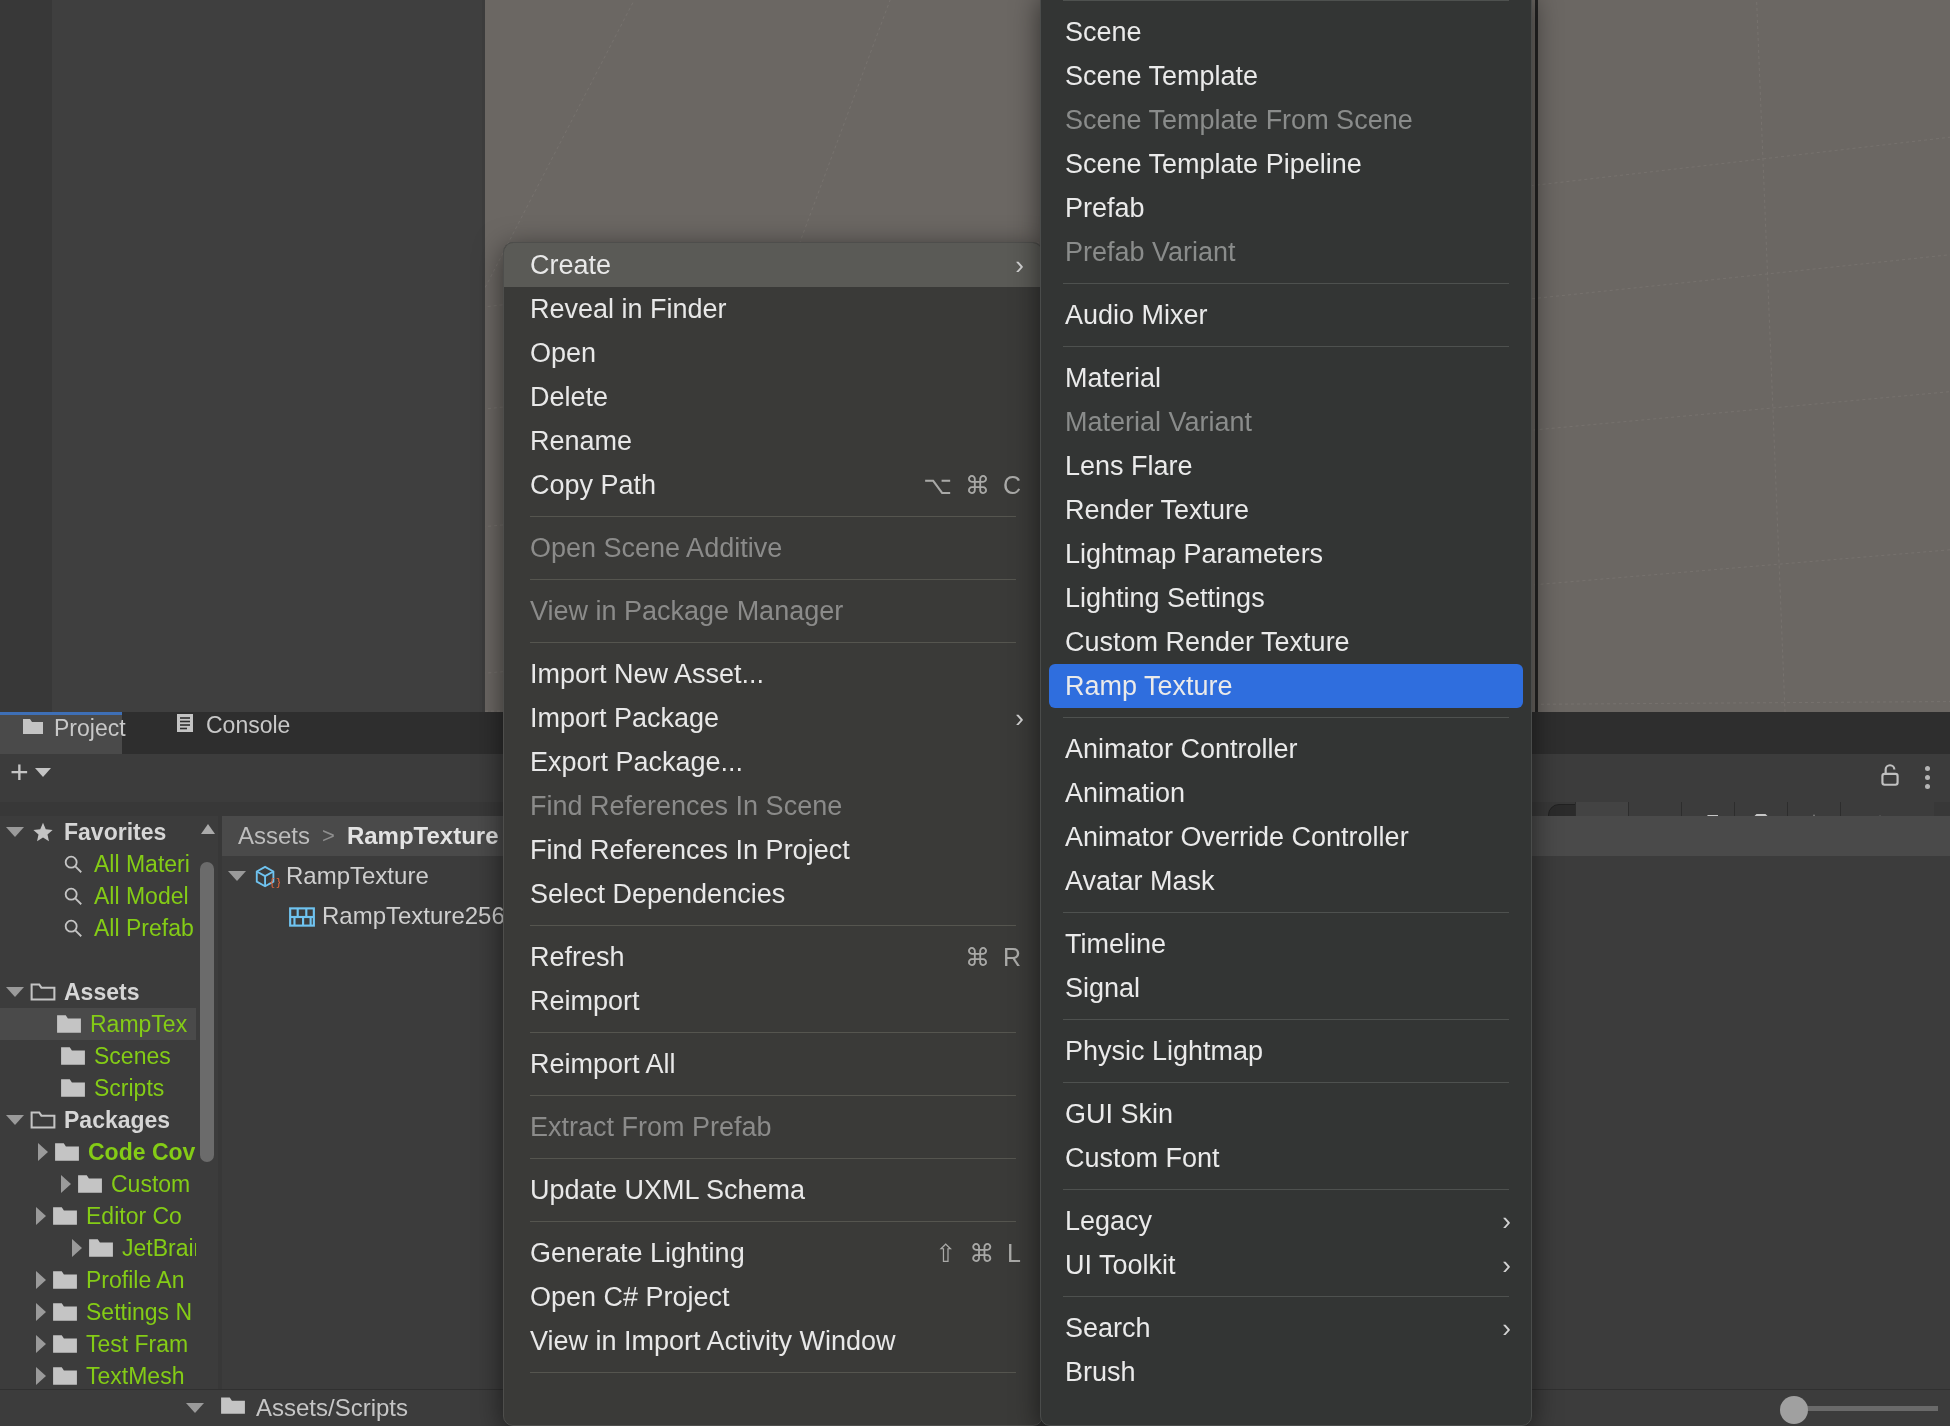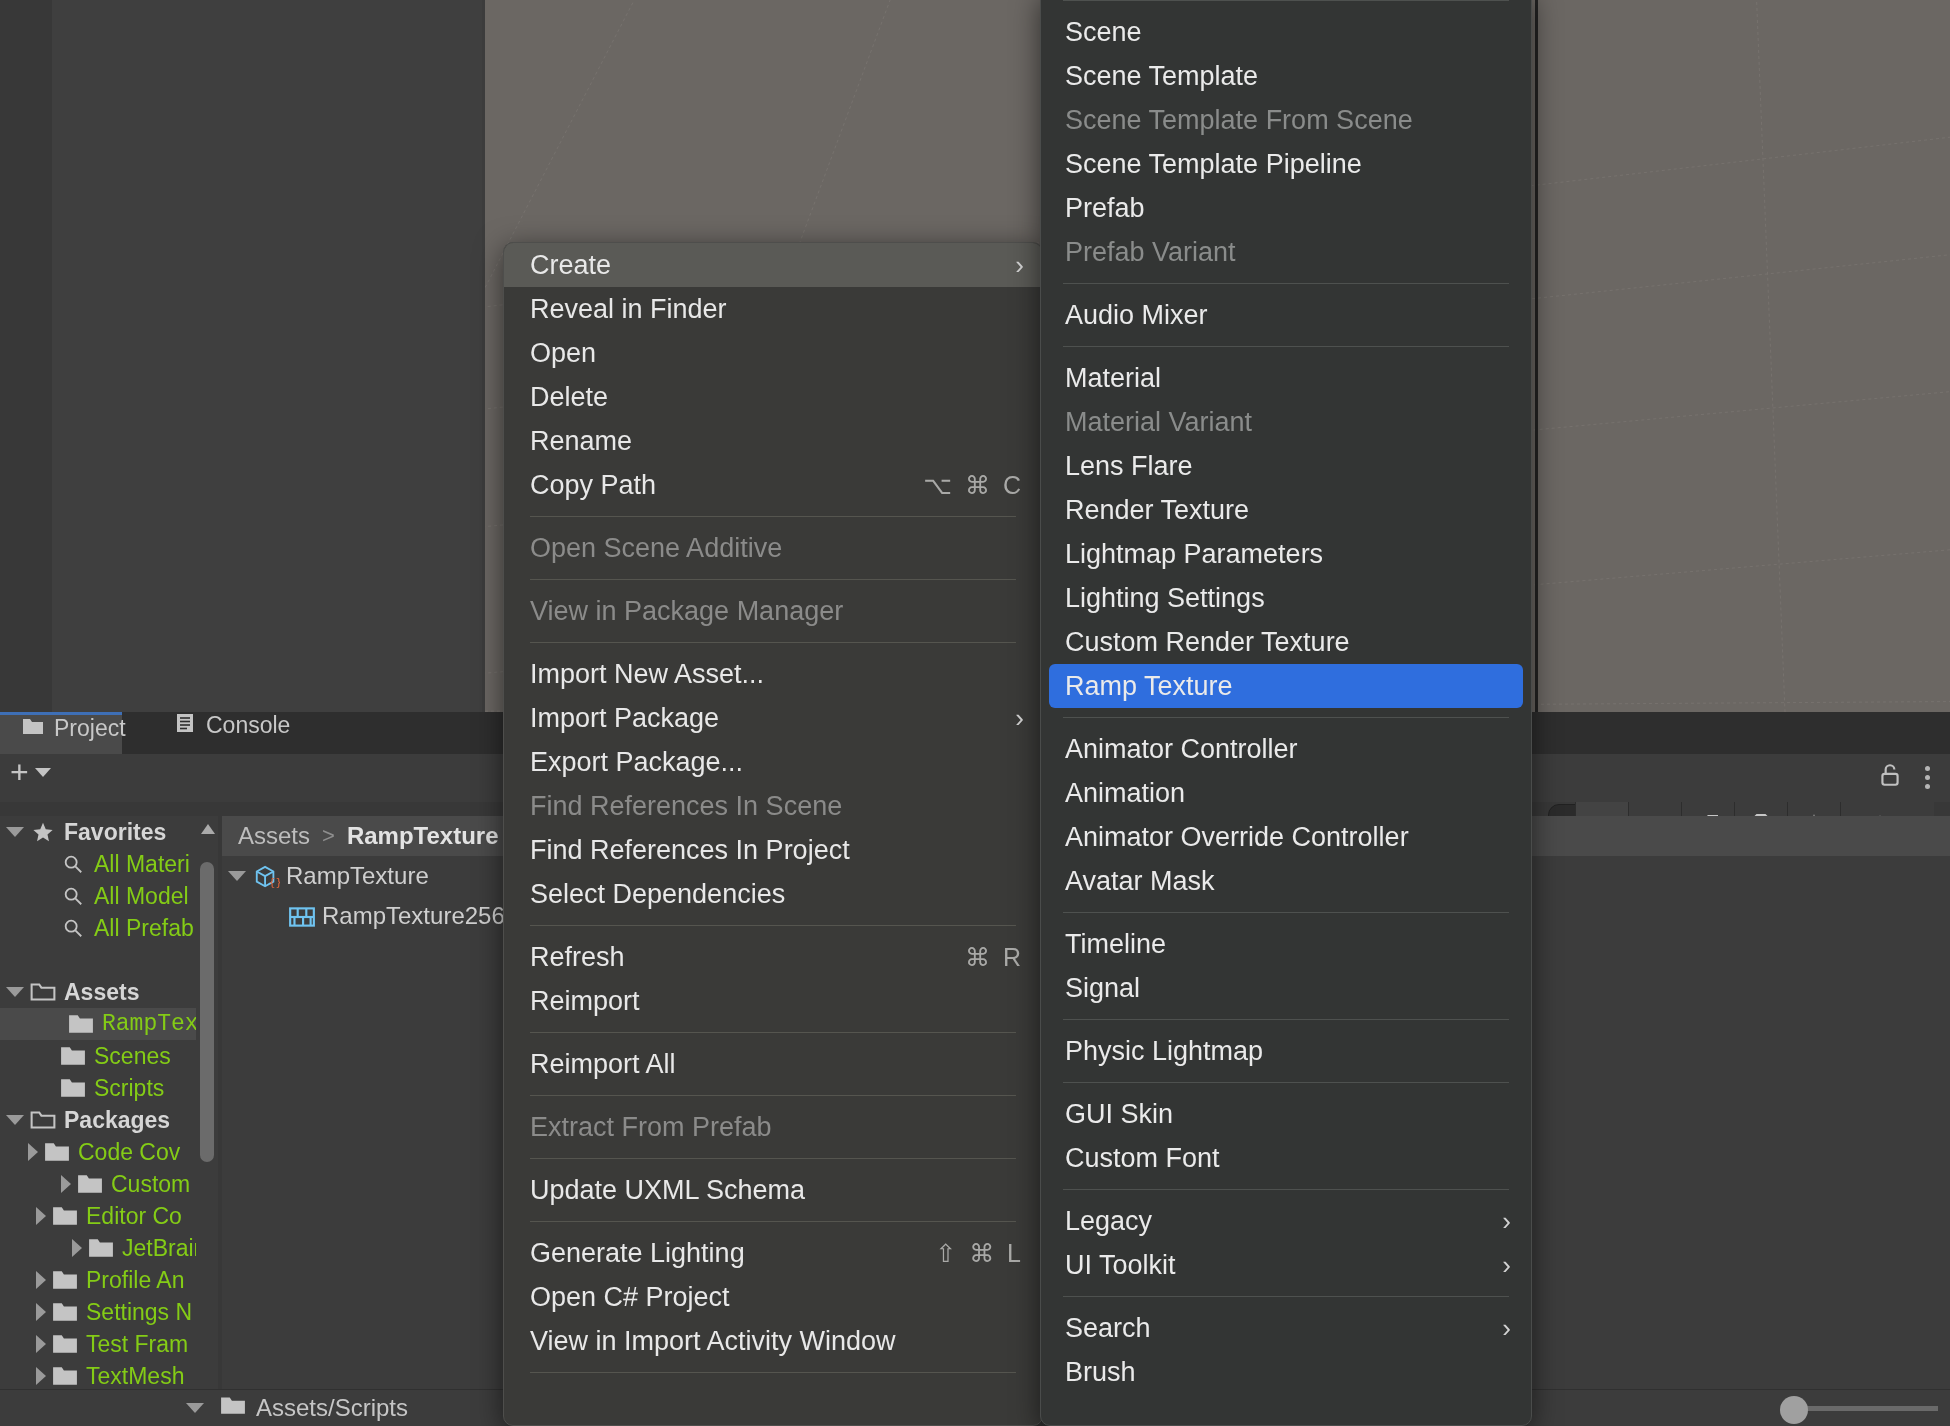--- a/index.html
+++ b/index.html
@@ -292,21 +292,21 @@
           <span class="tri blank"></span>
           <span></span>
         </div>
         <div class="tree-row bold" style="padding-left: 6px;">
           <span class="tri down"></span>
           <span class="ico"><svg viewBox="0 0 24 20" width="26" height="22" fill="none" stroke="#c4c4c4" stroke-width="1.9">
               <path d="M1.5 17V3h7l2 3h12v11z"></path>
             </svg></span>
           <span>Assets</span>
         </div>
-        <div class="tree-row sel" style="padding-left: 44px; font-family: Liberation Mono, monospace;">
+        <div class="tree-row sel" style="padding-left: 32px;">
           <span class="tri blank"></span>
           <span class="ico"><svg viewBox="0 0 24 20" width="26" height="22">
               <path d="M1 2h8l2 3h12v13H1z" fill="#c4c4c4"></path>
             </svg></span>
           <span>RampTex</span>
         </div>
         <div class="tree-row" style="padding-left: 36px;">
           <span class="tri blank"></span>
           <span class="ico"><svg viewBox="0 0 24 20" width="26" height="22">
               <path d="M1 2h8l2 3h12v13H1z" fill="#c4c4c4"></path>
@@ -320,21 +320,21 @@
             </svg></span>
           <span>Scripts</span>
         </div>
         <div class="tree-row bold" style="padding-left: 6px;">
           <span class="tri down"></span>
           <span class="ico"><svg viewBox="0 0 24 20" width="26" height="22" fill="none" stroke="#c4c4c4" stroke-width="1.9">
               <path d="M1.5 17V3h7l2 3h12v11z"></path>
             </svg></span>
           <span>Packages</span>
         </div>
-        <div class="tree-row" style="padding-left: 28px;">
+        <div class="tree-row" style="padding-left: 38px; font-weight: bold;">
           <span class="tri right"></span>
           <span class="ico"><svg viewBox="0 0 24 20" width="26" height="22">
               <path d="M1 2h8l2 3h12v13H1z" fill="#c4c4c4"></path>
             </svg></span>
           <span>Code Cov</span>
         </div>
         <div class="tree-row" style="padding-left: 36px; margin-left: 25px;">
           <span class="tri right"></span>
           <span class="ico"><svg viewBox="0 0 24 20" width="26" height="22">
               <path d="M1 2h8l2 3h12v13H1z" fill="#c4c4c4"></path>

